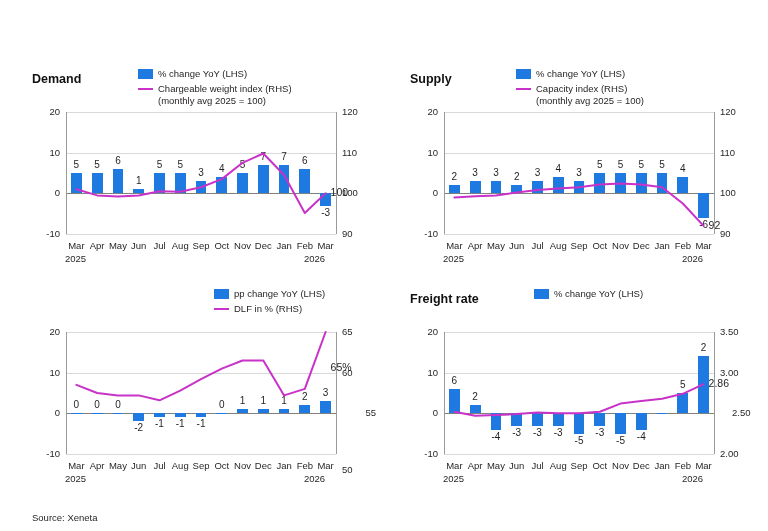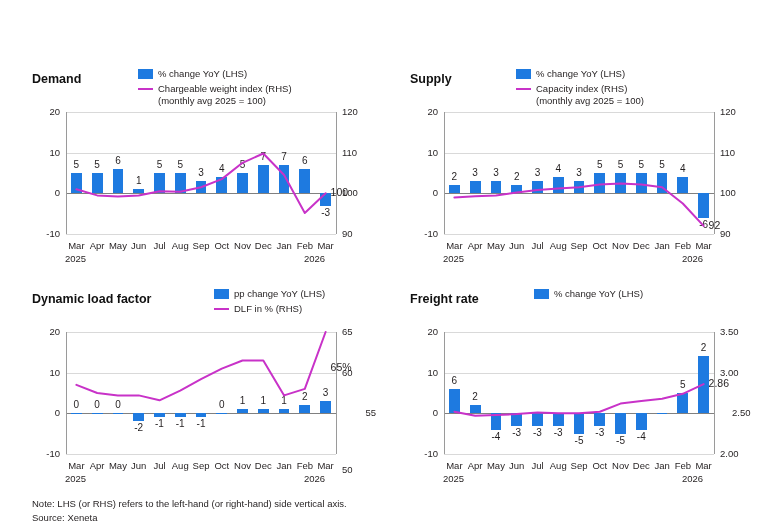--- a/index.html
+++ b/index.html
@@ -300,21 +300,20 @@
         <div class="cat-label" style="left: 216.308px; top: 128px;">Dec</div>
         <div class="cat-label" style="left: 237.077px; top: 128px;">Jan</div>
         <div class="cat-label" style="left: 257.846px; top: 128px;">Feb</div>
         <div class="cat-label" style="left: 278.615px; top: 128px;">Mar</div>
         <div class="year-label" style="left: 33px; top: 141px;">2025</div>
         <div class="year-label" style="left: 272px; top: 141px;">2026</div>
       </div>
   </div>
 
   <div class="panel" style="left:32px; top:292px;">
-    <div class="panel-title">Dynamic load factor</div>
     <div class="legend" style="left:182px; top:-4px;">
       <div class="legend-row">
         <span class="legend-swatch"></span>
         <span class="legend-text">pp change YoY (LHS)</span>
       </div>
       <div class="legend-row">
         <span class="legend-line"></span>
         <span class="legend-text">DLF in % (RHS)</span>
       </div>
     </div>
@@ -444,16 +443,15 @@
         <div class="cat-label" style="left: 195.538px; top: 128px;">Nov</div>
         <div class="cat-label" style="left: 216.308px; top: 128px;">Dec</div>
         <div class="cat-label" style="left: 237.077px; top: 128px;">Jan</div>
         <div class="cat-label" style="left: 257.846px; top: 128px;">Feb</div>
         <div class="cat-label" style="left: 278.615px; top: 128px;">Mar</div>
         <div class="year-label" style="left: 33px; top: 141px;">2025</div>
         <div class="year-label" style="left: 272px; top: 141px;">2026</div>
       </div>
   </div>
 
-  <div class="note" style="top:497px;">Note: LHS (or RHS) refers to the left-hand (or right-hand) side vertical axis.</div>
   <div class="note" style="top:511px;">Source: Xeneta</div>
 
 </div>
 
 </body></html>

